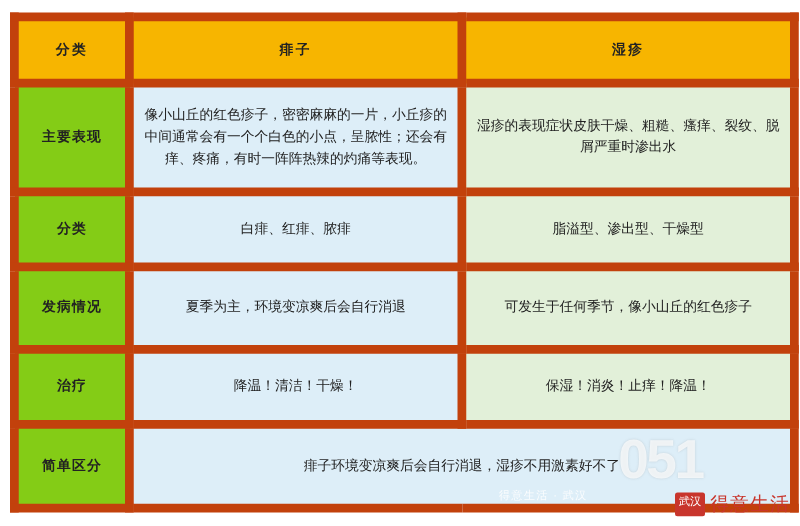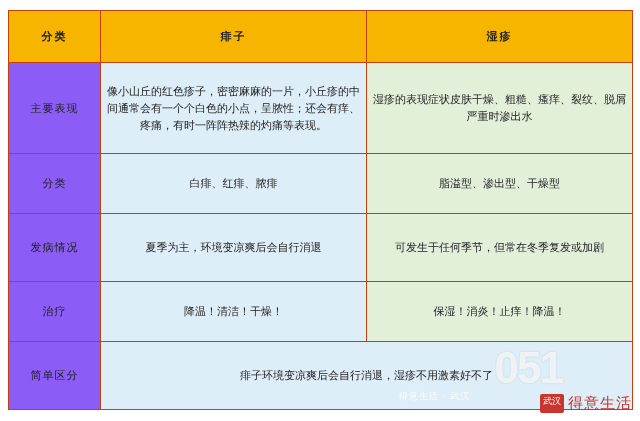--- a/index.html
+++ b/index.html
@@ -21,21 +21,21 @@
     width: 624px;
     height: 400px;
   }
   table.compare {
     border-collapse: collapse;
     table-layout: fixed;
     width: 624px;
     height: 400px;
   }
   table.compare td {
-    border: 1px solid #c2410c;
+    border: 7px solid #c2410c;
     vertical-align: middle;
     text-align: center;
     padding: 4px 6px;
     font-size: 11px;
     line-height: 1.55;
     color: #222222;
   }
   col.c1 { width: 92px; }
   col.c2 { width: 266px; }
   col.c3 { width: 266px; }
@@ -44,22 +44,22 @@
   .hdr td {
     background: #f7b500;
     color: #ffffff;
     font-weight: bold;
     font-size: 13px;
     height: 32px;
     letter-spacing: 2px;
   }
   
   .lbl {
-    background: #8b5cf6;
-    font-weight: normal;
+    background: #84cc16;
+    font-weight: bold;
     font-size: 12px;
     letter-spacing: 1px;
     color: #1a1a1a;
   }
   
   .body-blue {
     background: #ddeef8;
     margin-top: 25px;
   }
   .body-green {
@@ -144,21 +144,21 @@
       <tr class="row-short">
         <td class="lbl">分类</td>
         <td class="body-blue">白痱、红痱、脓痱</td>
         <td class="body-green">脂溢型、渗出型、干燥型</td>
       </tr>
 
 
       <tr class="row-mid">
         <td class="lbl">发病情况</td>
         <td class="body-blue">夏季为主，环境变凉爽后会自行消退</td>
-        <td class="body-green">可发生于任何季节，但常在冬季复发或加剧</td>
+        <td class="body-green">可发生于任何季节，像小山丘的红色疹子</td>
       </tr>
 
       <tr class="row-short">
         <td class="lbl">治疗</td>
         <td class="body-blue">降温！清洁！干燥！</td>
         <td class="body-green">保湿！消炎！止痒！降温！</td>
       </tr>
 
       <tr class="row-mid">
         <td class="lbl">简单区分</td>

